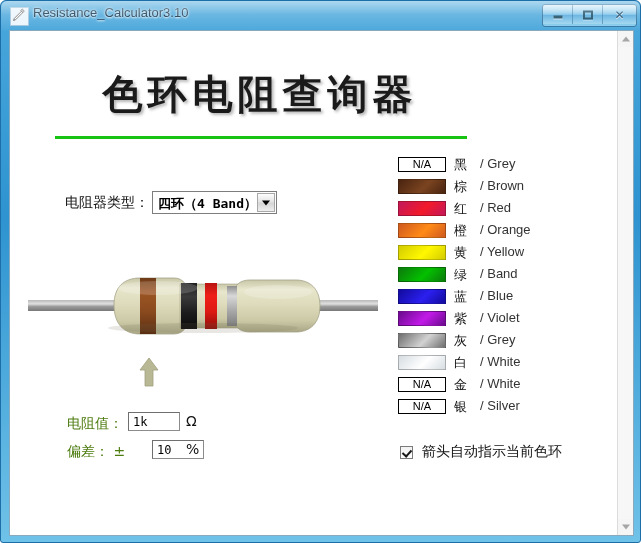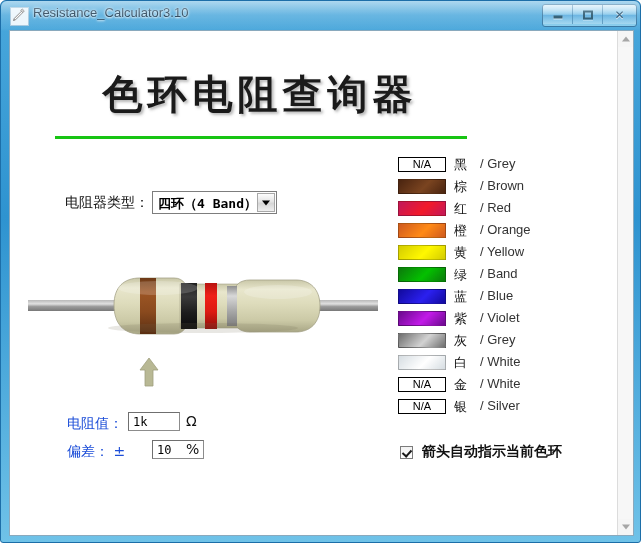--- a/index.html
+++ b/index.html
@@ -227,21 +227,21 @@
   .arrow-ind {
     position: absolute;
     left: 128px; top: 325px;
     width: 22px; height: 32px;
   }
 
   
   .field-label {
     position: absolute;
     font-size: 14px;
-    color: #1d4ed8;
+    color: #4d7c0f;
     font-family: "DejaVu Sans", sans-serif;
     white-space: nowrap;
   }
   .lbl-res { left: 57px; top: 384px; }
   .lbl-tol { left: 57px; top: 412px; }
   .textbox {
     position: absolute;
     height: 19px;
     border: 1px solid #8c8c8c;
     border-top-color: #6f6f6f;
@@ -308,21 +308,20 @@
     font-family: "Liberation Sans", sans-serif;
     white-space: nowrap;
   }
 
   
   .chk-row {
     position: absolute;
     left: 390px; top: 412px;
     display: flex;
     align-items: center;
-    font-weight: bold;
   }
   .chk-box {
     width: 13px; height: 13px;
     border: 1px solid #7b7b7b;
     background: linear-gradient(to bottom, #f2f2f2, #ffffff);
     position: relative;
     box-sizing: border-box;
   }
   .chk-box.checked::after {
     content: "";

